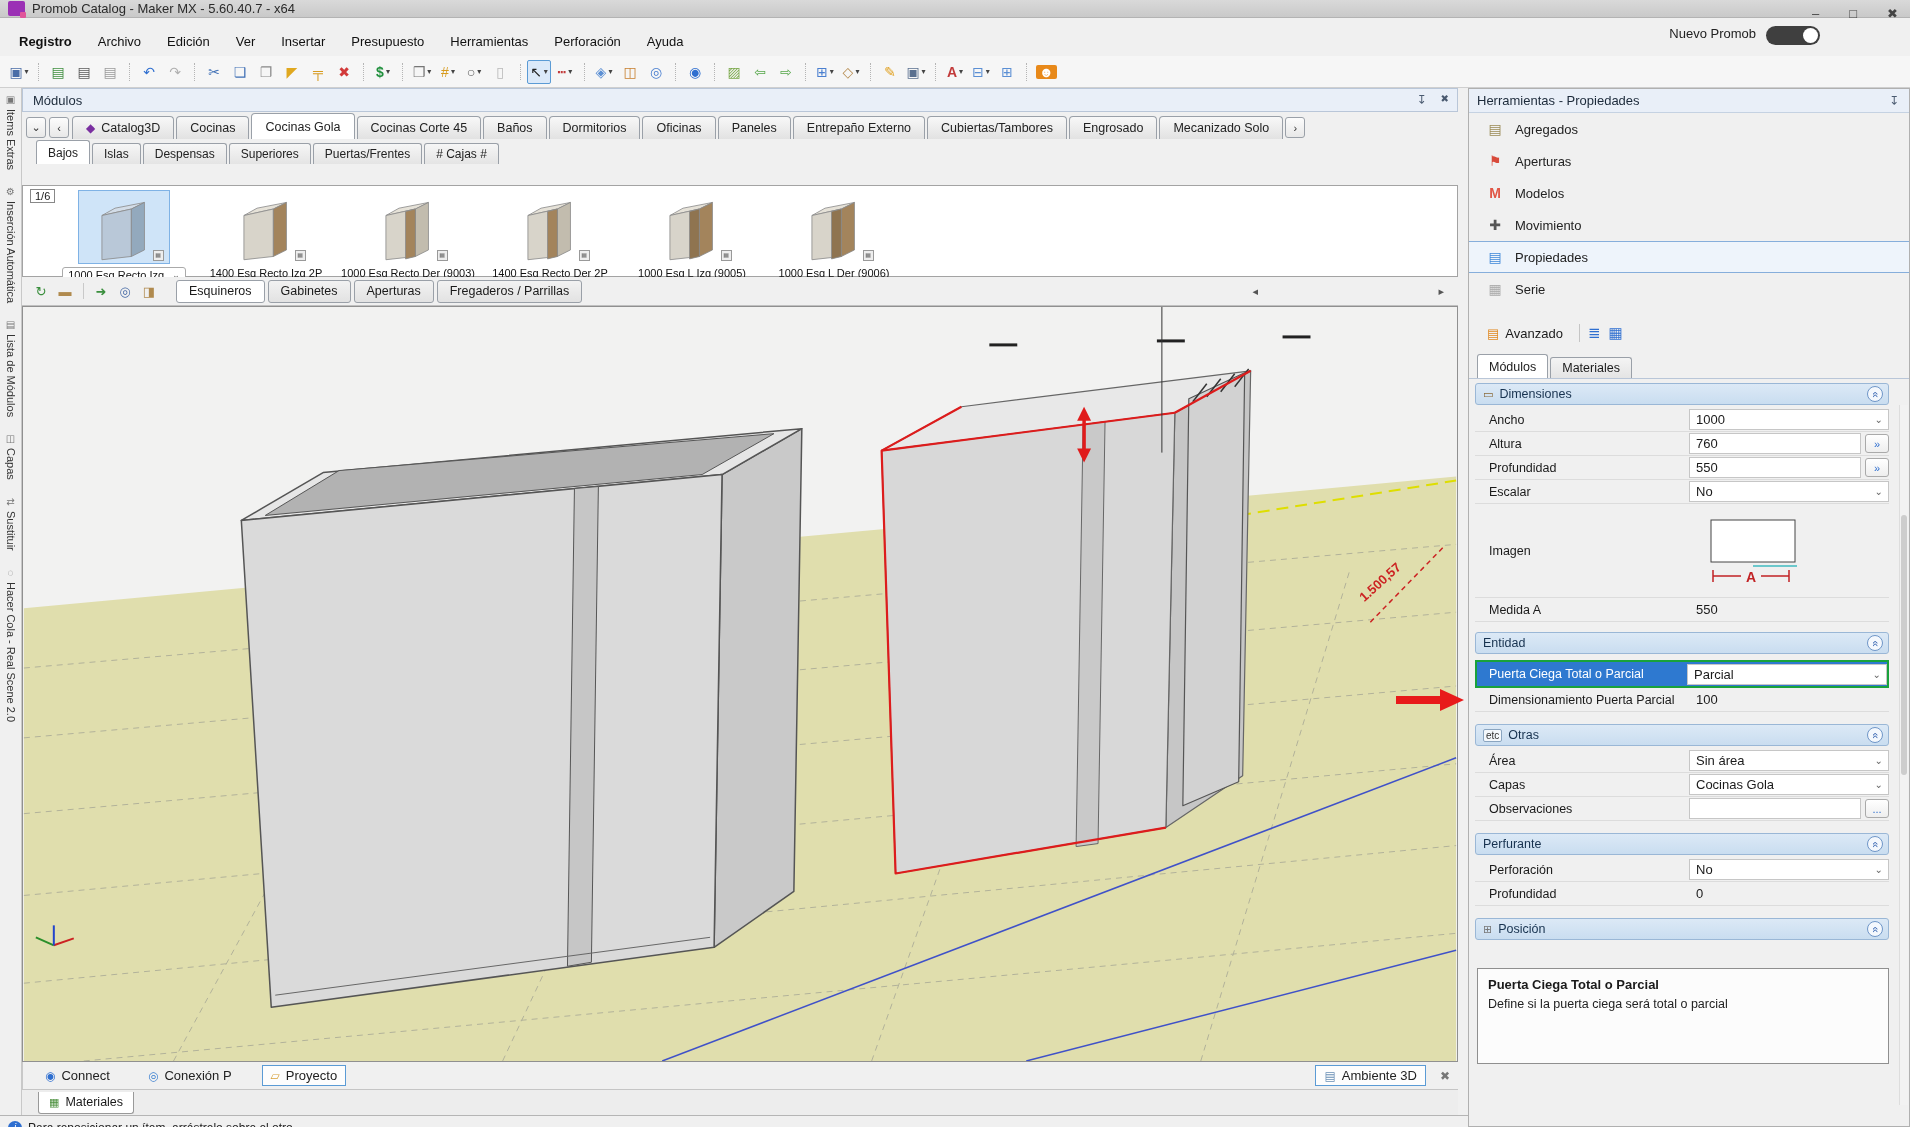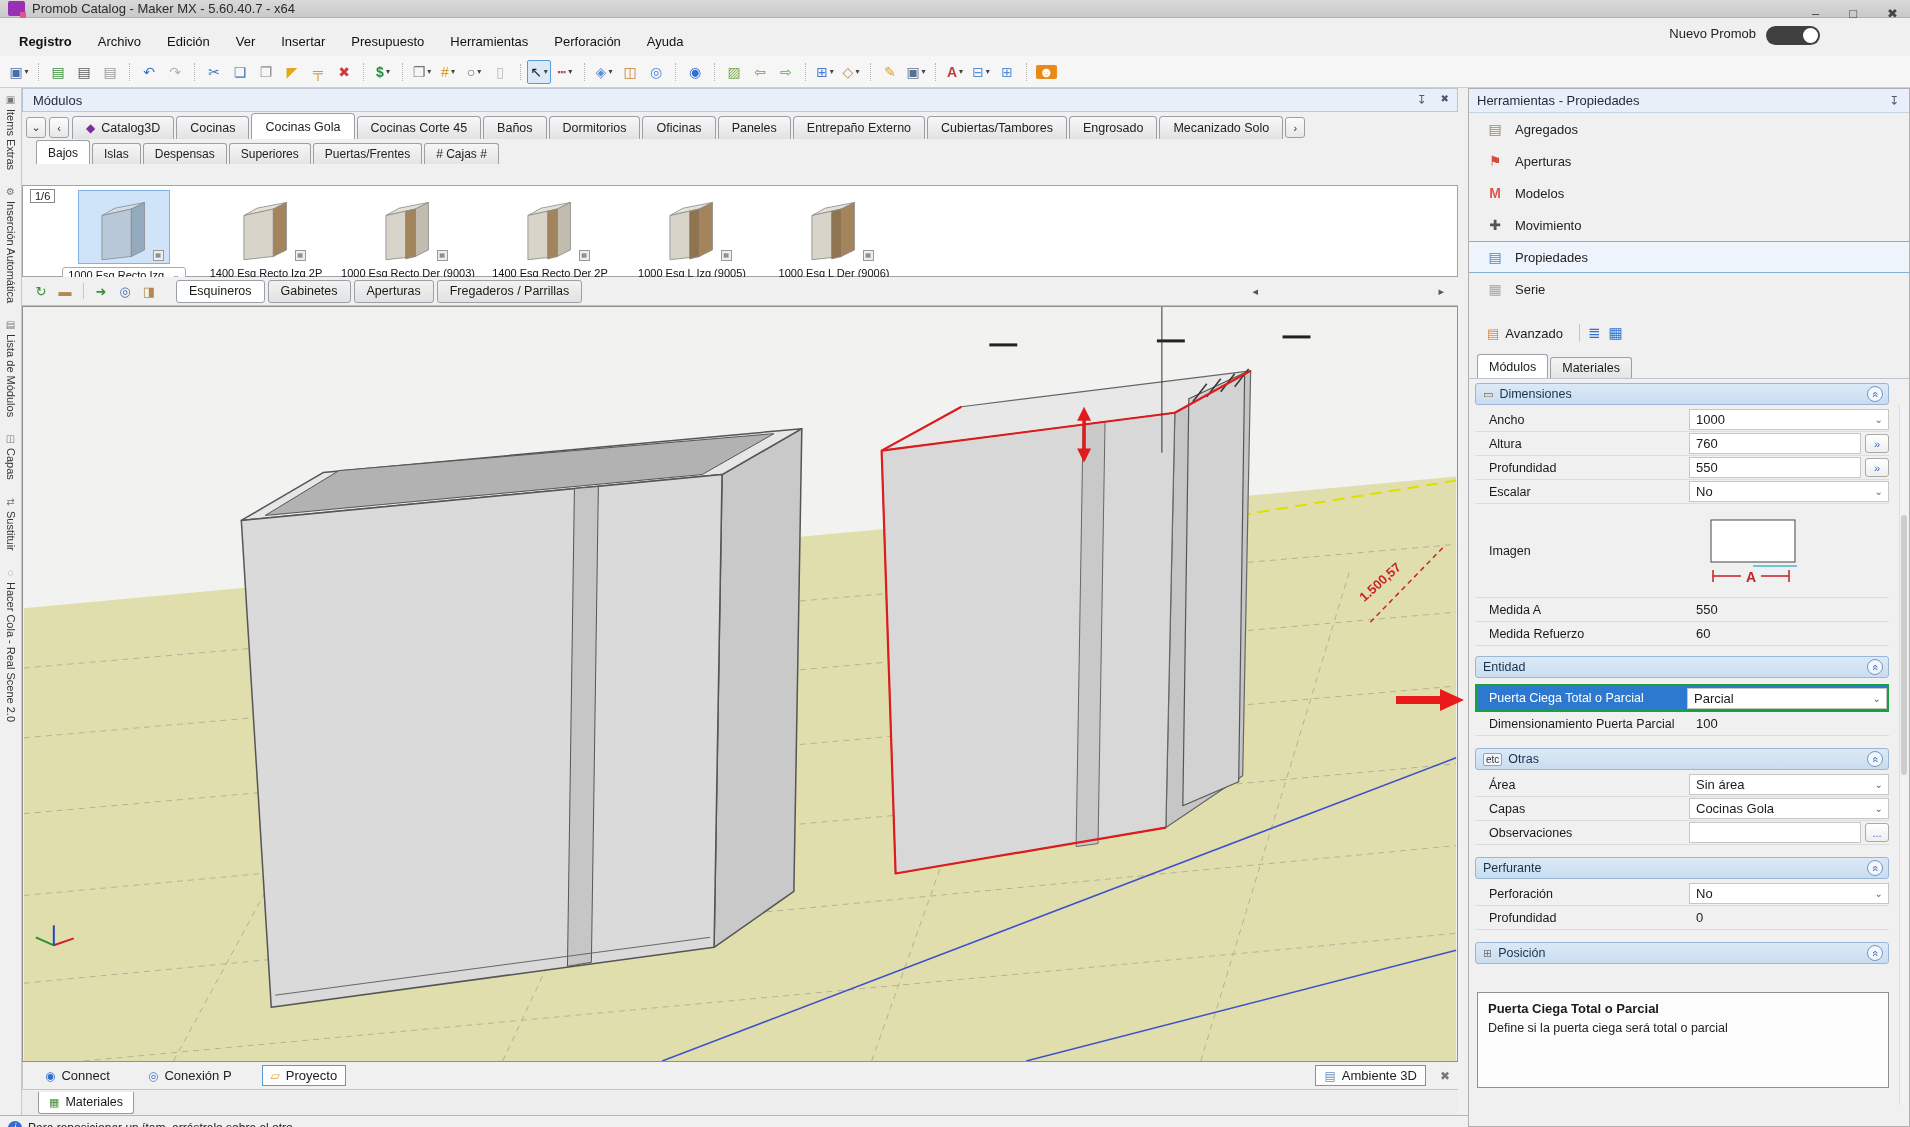--- a/index.html
+++ b/index.html
@@ -922,28 +922,20 @@
       </div>
 
       <div class="prow">
         <span class="plabel">Medida A</span>
         <span class="pval">
             <span class="vcell plain">
               <span>550</span>
             </span>
           </span>
       </div>
-      <div class="prow">
-        <span class="plabel">Medida Refuerzo</span>
-        <span class="pval">
-            <span class="vcell plain">
-              <span>60</span>
-            </span>
-          </span>
-      </div>
 
       <div class="psec" style="margin-top:10px;">
         <span>Entidad</span>
         <span class="collapse">
             <span class="rot90">«</span>
           </span>
       </div>
 
       <div class="prow prow-sel" style="margin-top:6px;">
         <span class="plabel">Puerta Ciega Total o Parcial</span>

